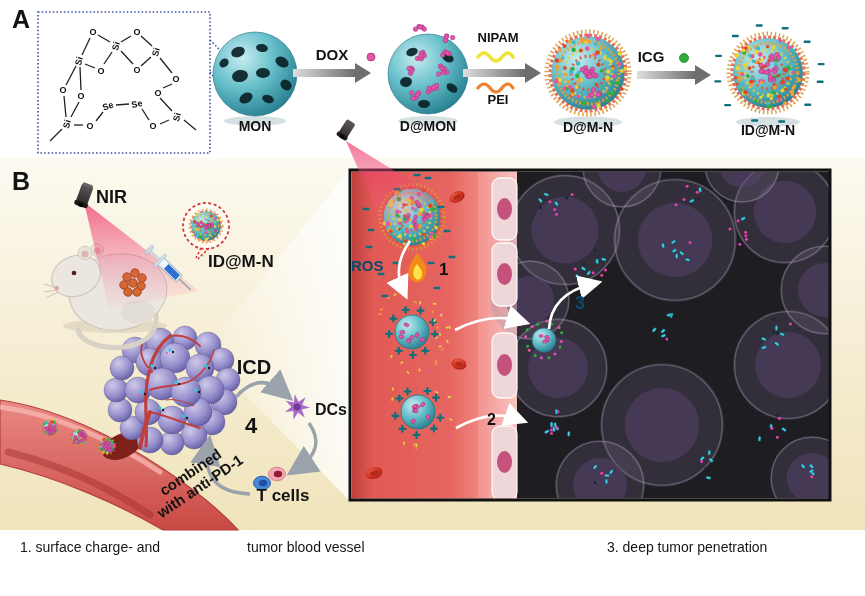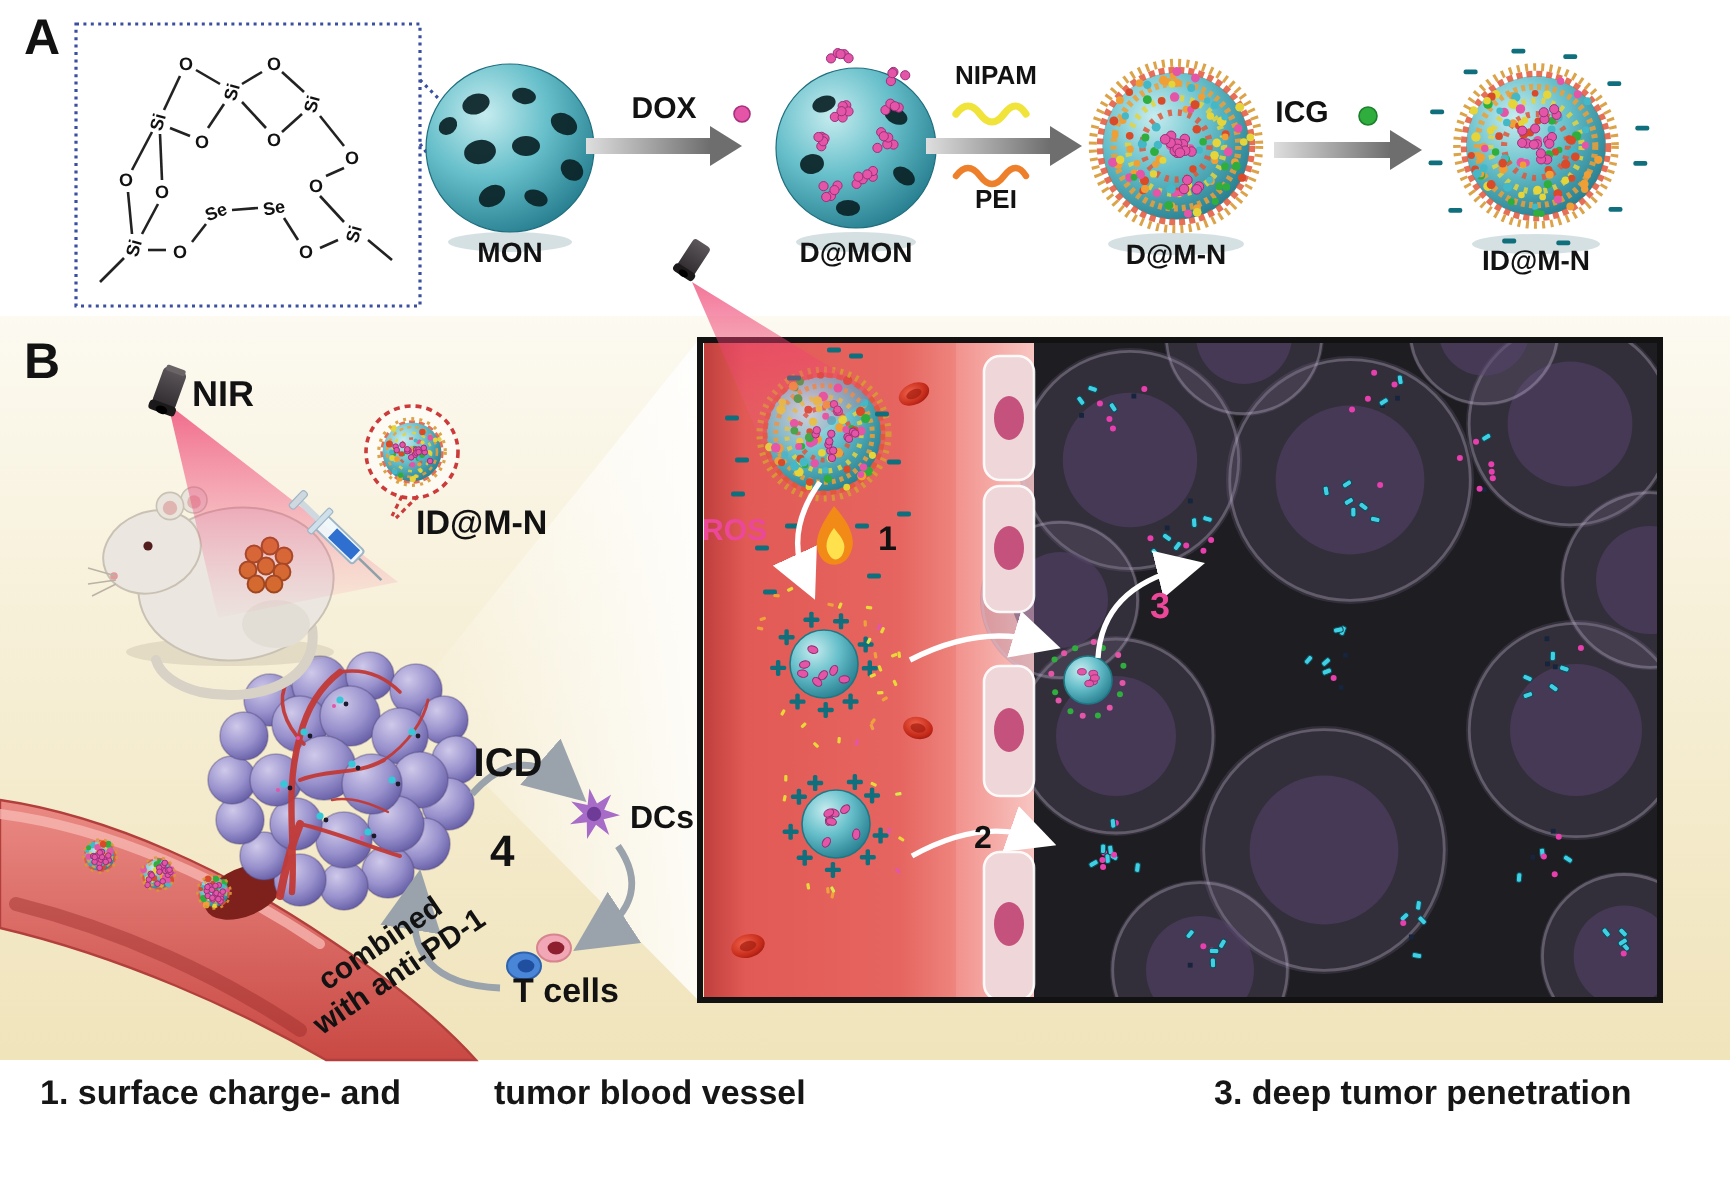--- a/index.html
+++ b/index.html
@@ -7,23 +7,23 @@
           font-family:"Liberation Sans",sans-serif;overflow:hidden}
   .bgB{position:absolute;left:0;top:158px;width:865px;height:372px;
        background:linear-gradient(180deg,#fcfaf1 0%,#f7f0d9 40%,#f0e4bb 100%)}
   svg.art{position:absolute;left:0;top:0}
   .lbl{position:absolute;color:#121212;font-weight:bold;white-space:nowrap;line-height:1.1}
   .ctr{text-align:center}
   .panel-letter{font-size:25px;font-weight:800}
   .name{font-size:14px}
   .reagent{font-size:15px}
   .polymer{font-size:13px}
-  .white{color:#ec4899}
+  .white{color:#0c4a6e}
   .rot{transform:rotate(-34deg)}
-  .cap{position:absolute;top:536px;font-size:17px;font-weight:bold;color:#161616;line-height:22px}
+  .cap{position:absolute;top:536px;font-size:14px;font-weight:normal;color:#161616;line-height:22px}
 </style>
 </head>
 <body>
 
 <div class="canvas">
   <div class="bgB"></div>
 
   <svg class="art" width="865" height="596" viewBox="0 0 865 596">
     <defs>
       <radialGradient id="tealG" cx="35%" cy="30%" r="75%">
@@ -1225,21 +1225,21 @@
   <div class="lbl name ctr" style="left:385px;top:119px;width:86px">D@MON</div>
   <div class="lbl polymer ctr" style="left:462px;top:31px;width:72px">NIPAM</div>
   <div class="lbl polymer ctr" style="left:472px;top:93px;width:52px">PEI</div>
   <div class="lbl name ctr" style="left:545px;top:120px;width:86px">D@M-N</div>
   <div class="lbl reagent ctr" style="left:630px;top:49px;width:42px">ICG</div>
   <div class="lbl name ctr" style="left:722px;top:123px;width:92px">ID@M-N</div>
 
   <div class="lbl panel-letter" style="left:12px;top:168px">B</div>
   <div class="lbl" style="left:96px;top:188px;font-size:18px">NIR</div>
   <div class="lbl" style="left:208px;top:253px;font-size:17px">ID@M-N</div>
-  <div class="lbl ctr" style="left:228px;top:371px;width:52px;font-size:20px">ICD</div>
+  <div class="lbl ctr" style="left:228px;top:356px;width:52px;font-size:20px">ICD</div>
   <div class="lbl" style="left:245px;top:414px;font-size:22px">4</div>
   <div class="lbl" style="left:315px;top:401px;font-size:16px">DCs</div>
   <div class="lbl ctr" style="left:247px;top:487px;width:72px;font-size:17px">T cells</div>
   <div class="lbl rot ctr" style="left:125px;top:462px;width:140px;font-size:15px;line-height:17px">
     <div>combined</div>
     <div>with anti-PD-1</div>
   </div>
 
   <div class="lbl white" style="left:351px;top:258px;font-size:15px">ROS</div>
   <div class="lbl" style="left:439px;top:261px;font-size:17px">1</div>

